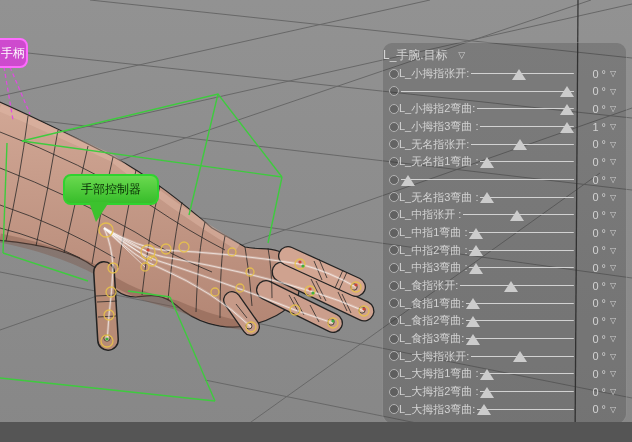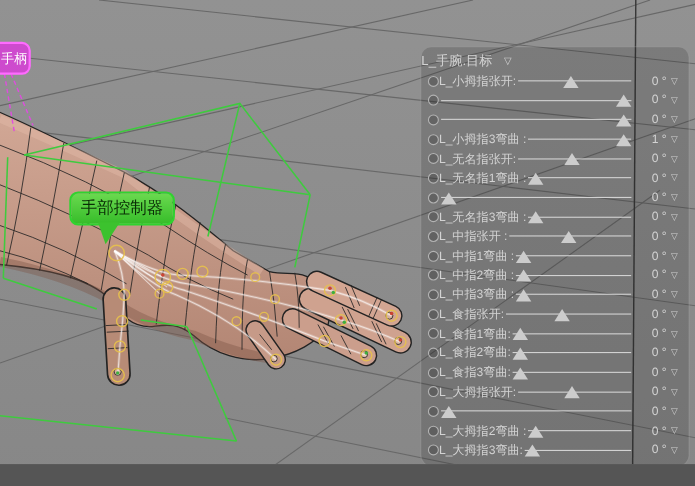--- a/index.html
+++ b/index.html
@@ -18,21 +18,21 @@
            stroke-dasharray:4 3;opacity:.95;}
 
   
   .tag{position:absolute;display:flex;align-items:center;justify-content:center;
        border-radius:8px;font-size:12px;box-sizing:border-box;}
   .tag-magenta{left:-14px;top:38px;width:42px;height:30px;color:#fff;
        background:rgba(216,62,216,.85);border:2px solid #ff6bff;
        padding-left:12px;}
   .tag-green{left:63px;top:174px;width:96px;height:31px;color:#0a2d06;
        background:linear-gradient(#6ad94f,#37bd2a);border:2px solid #2fd32f;
-       font-size:15px;}
+       font-size:12px;}
   .tag-green::after{content:"";position:absolute;left:24px;bottom:-19px;
        width:0;height:0;border-left:7px solid transparent;
        border-right:13px solid transparent;border-top:20px solid #3cc22e;}
 
   
   .hud{position:absolute;left:382px;top:42px;width:245px;height:382px;
        background:rgba(12,12,12,.16);border:1px solid rgba(200,200,200,.28);
        border-radius:10px;box-sizing:border-box;color:var(--hud-text,#d3d3d3);}
   .hud-title{height:20px;margin-top:2px;display:flex;align-items:center;
        justify-content:flex-start;gap:7px;font-size:12px;}
@@ -251,20 +251,21 @@
         <div class="row">
           <span class="dot"></span>
           <span class="track">
             <span class="handle" style="left: calc(100% - 7px);"></span>
           </span>
           <span class="val">0 °</span>
           <span class="caret">▽</span>
         </div>
         <div class="row">
           <span class="dot"></span>
+          <span class="lbl">L_小拇指2弯曲:</span>
           <span class="track">
             <span class="handle" style="left: calc(100% - 7px);"></span>
           </span>
           <span class="val">0 °</span>
           <span class="caret">▽</span>
         </div>
         <div class="row">
           <span class="dot"></span>
           <span class="lbl">L_小拇指3弯曲 :</span>
           <span class="track">
@@ -384,20 +385,21 @@
           <span class="dot"></span>
           <span class="lbl">L_大拇指张开:</span>
           <span class="track">
             <span class="handle" style="left: calc(47% + 0.42px);"></span>
           </span>
           <span class="val">0 °</span>
           <span class="caret">▽</span>
         </div>
         <div class="row">
           <span class="dot"></span>
+          <span class="lbl">L_大拇指1弯曲 :</span>
           <span class="track">
             <span class="handle" style="left: calc(0% + 7px);"></span>
           </span>
           <span class="val">0 °</span>
           <span class="caret">▽</span>
         </div>
         <div class="row">
           <span class="dot"></span>
           <span class="lbl">L_大拇指2弯曲 :</span>
           <span class="track">

